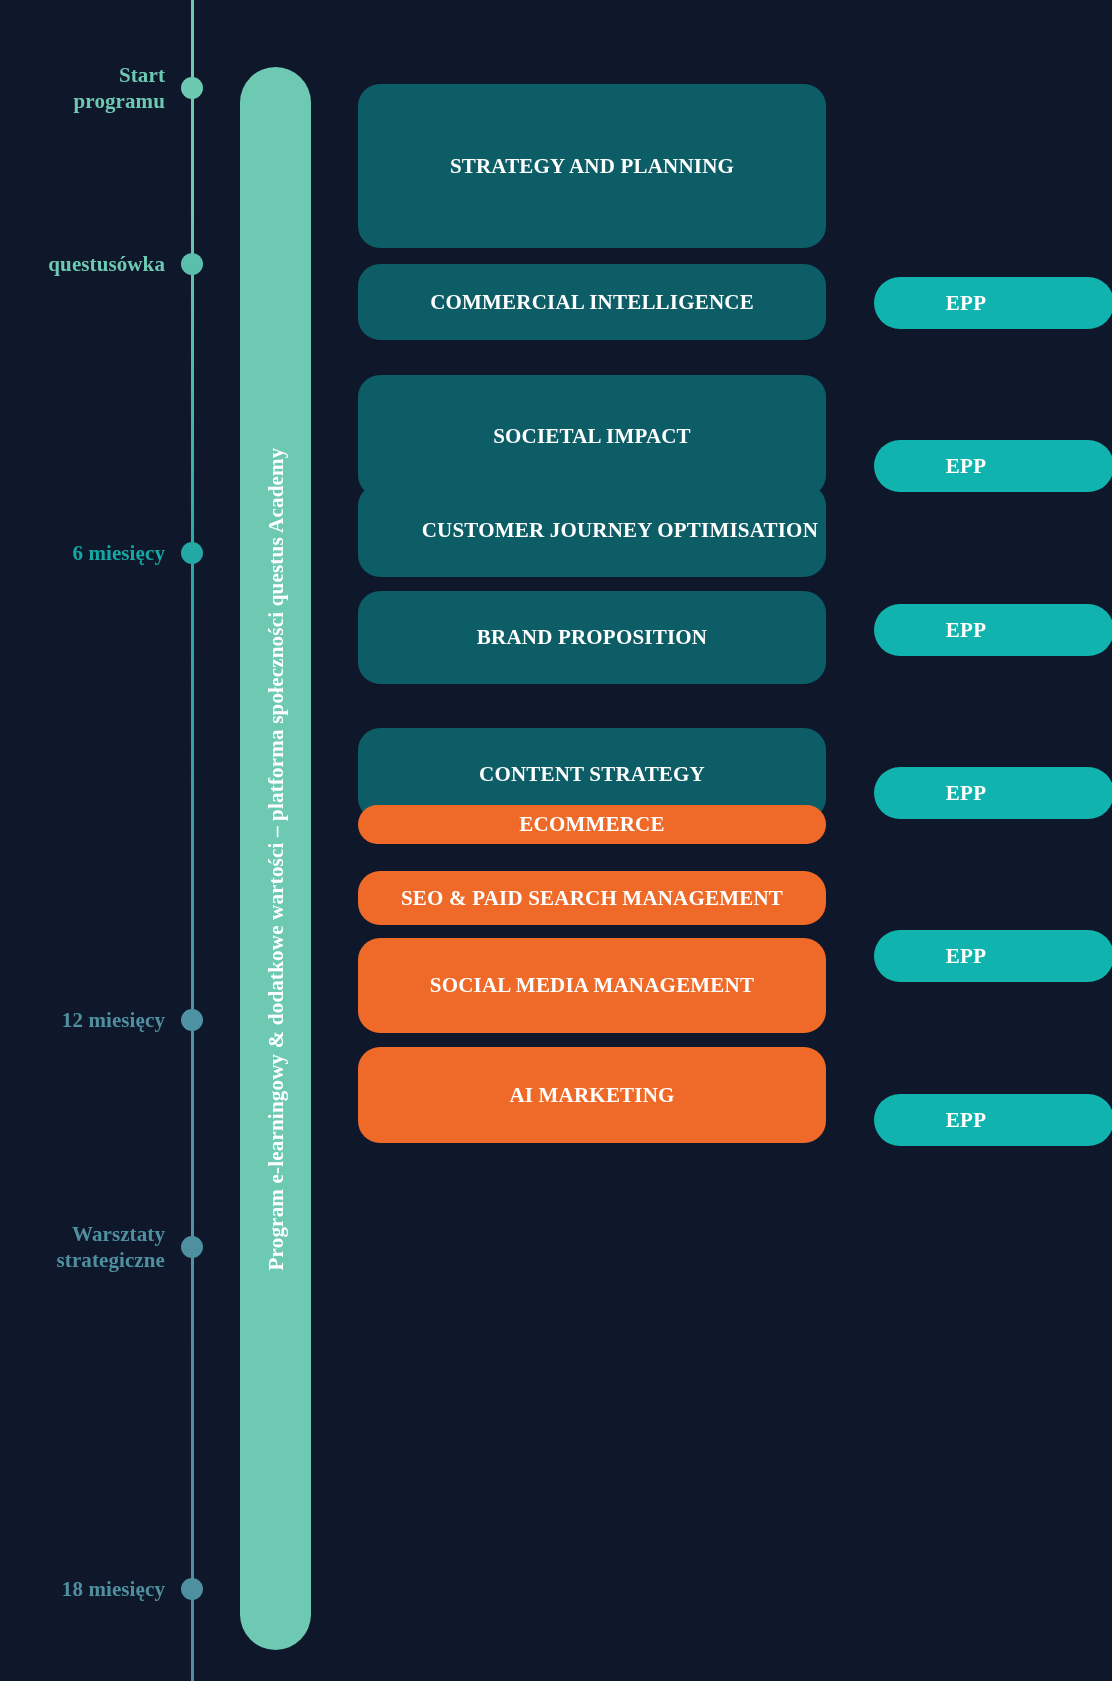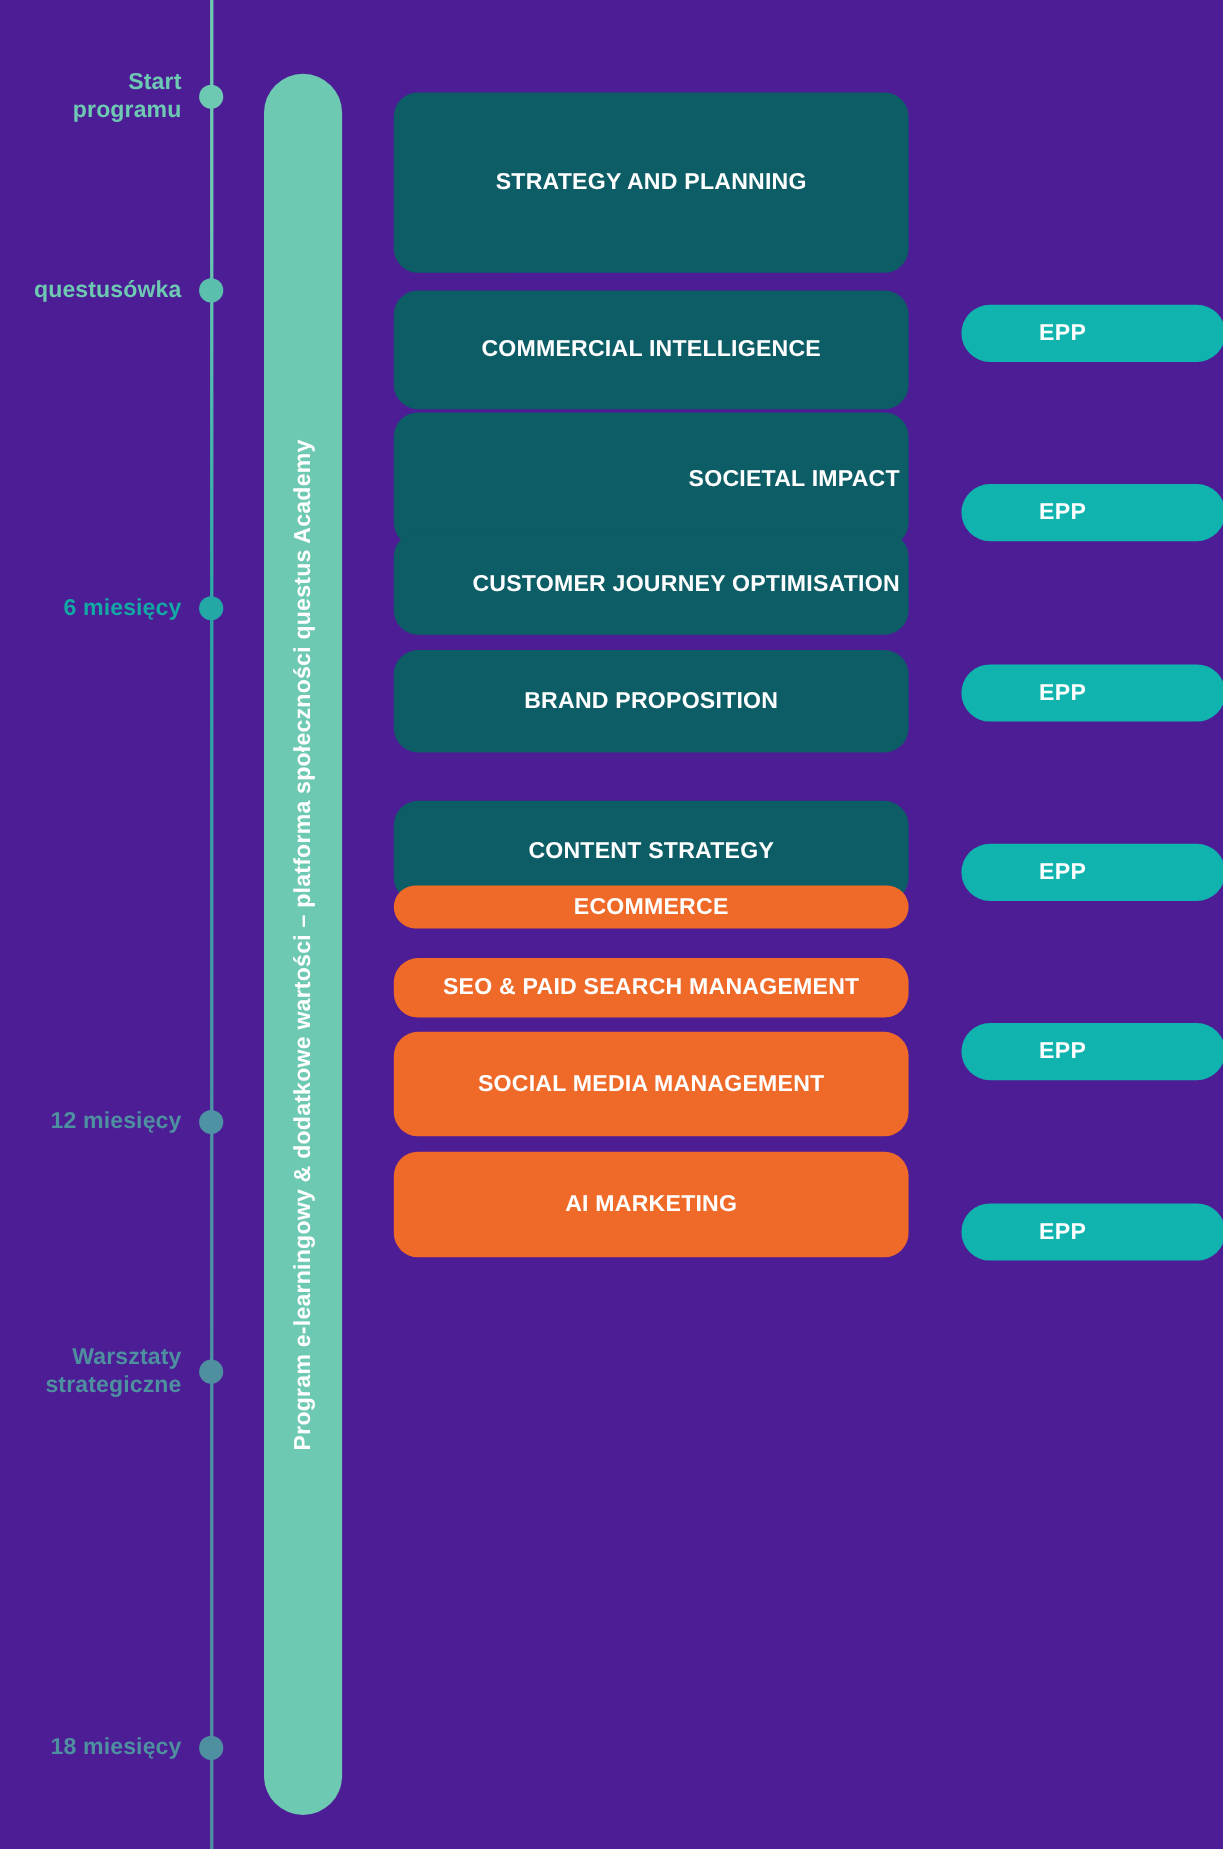--- a/index.html
+++ b/index.html
@@ -8,22 +8,23 @@
     padding: 0;
     background: #000000;
   }
   body {
     font-family: "Liberation Sans", sans-serif;
   }
   #stage {
     position: relative;
     width: 1112px;
     height: 1681px;
-    background: #4c1d95;
+    background: #0f172a;
     overflow: hidden;
+    font-family: Liberation Serif, serif;
   }
 
   
   .axis-line {
     position: absolute;
     left: 191px;
     top: 0;
     width: 3px;
     height: 1681px;
     background: linear-gradient(to bottom,
@@ -150,24 +151,24 @@
     </div>
 
   <div class="platform-band">
     <span class="platform-band-text">Program e-learningowy &amp; dodatkowe wartości – platforma społeczności questus Academy</span>
   </div>
 
   <div id="module-cards">
       <div class="module-card teal" style="top: 84px; height: 164px;">
         <span class="module-label">STRATEGY AND PLANNING</span>
       </div>
-      <div class="module-card teal" style="top: 264px; height: 108px;">
+      <div class="module-card teal" style="top: 264px; height: 76px;">
         <span class="module-label">COMMERCIAL INTELLIGENCE</span>
       </div>
-      <div class="module-card teal" style="top: 375px; height: 122px; justify-content: flex-end;">
+      <div class="module-card teal" style="top: 375px; height: 122px;">
         <span class="module-label">SOCIETAL IMPACT</span>
       </div>
       <div class="module-card teal" style="top: 484px; height: 93px; justify-content: flex-end;">
         <span class="module-label">CUSTOMER JOURNEY OPTIMISATION</span>
       </div>
       <div class="module-card teal" style="top: 591px; height: 93px;">
         <span class="module-label">BRAND PROPOSITION</span>
       </div>
       <div class="module-card teal" style="top: 728px; height: 92px;">
         <span class="module-label">CONTENT STRATEGY</span>

